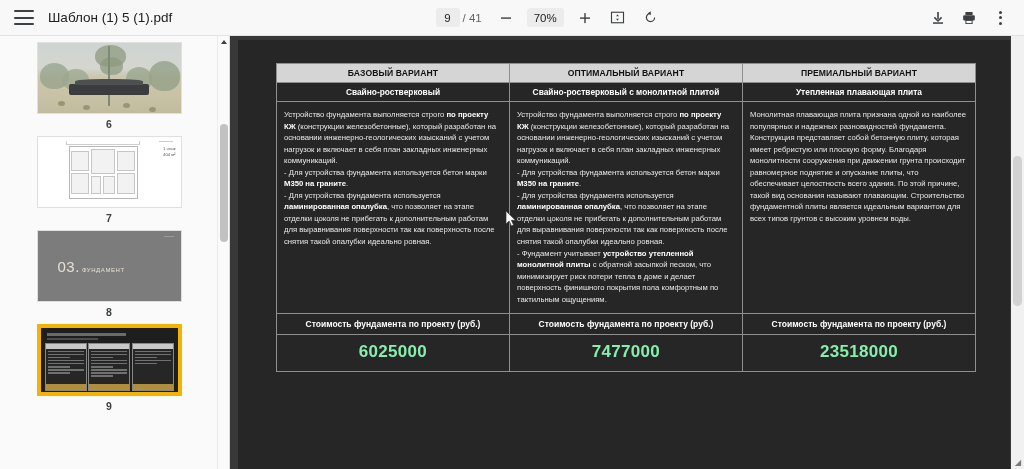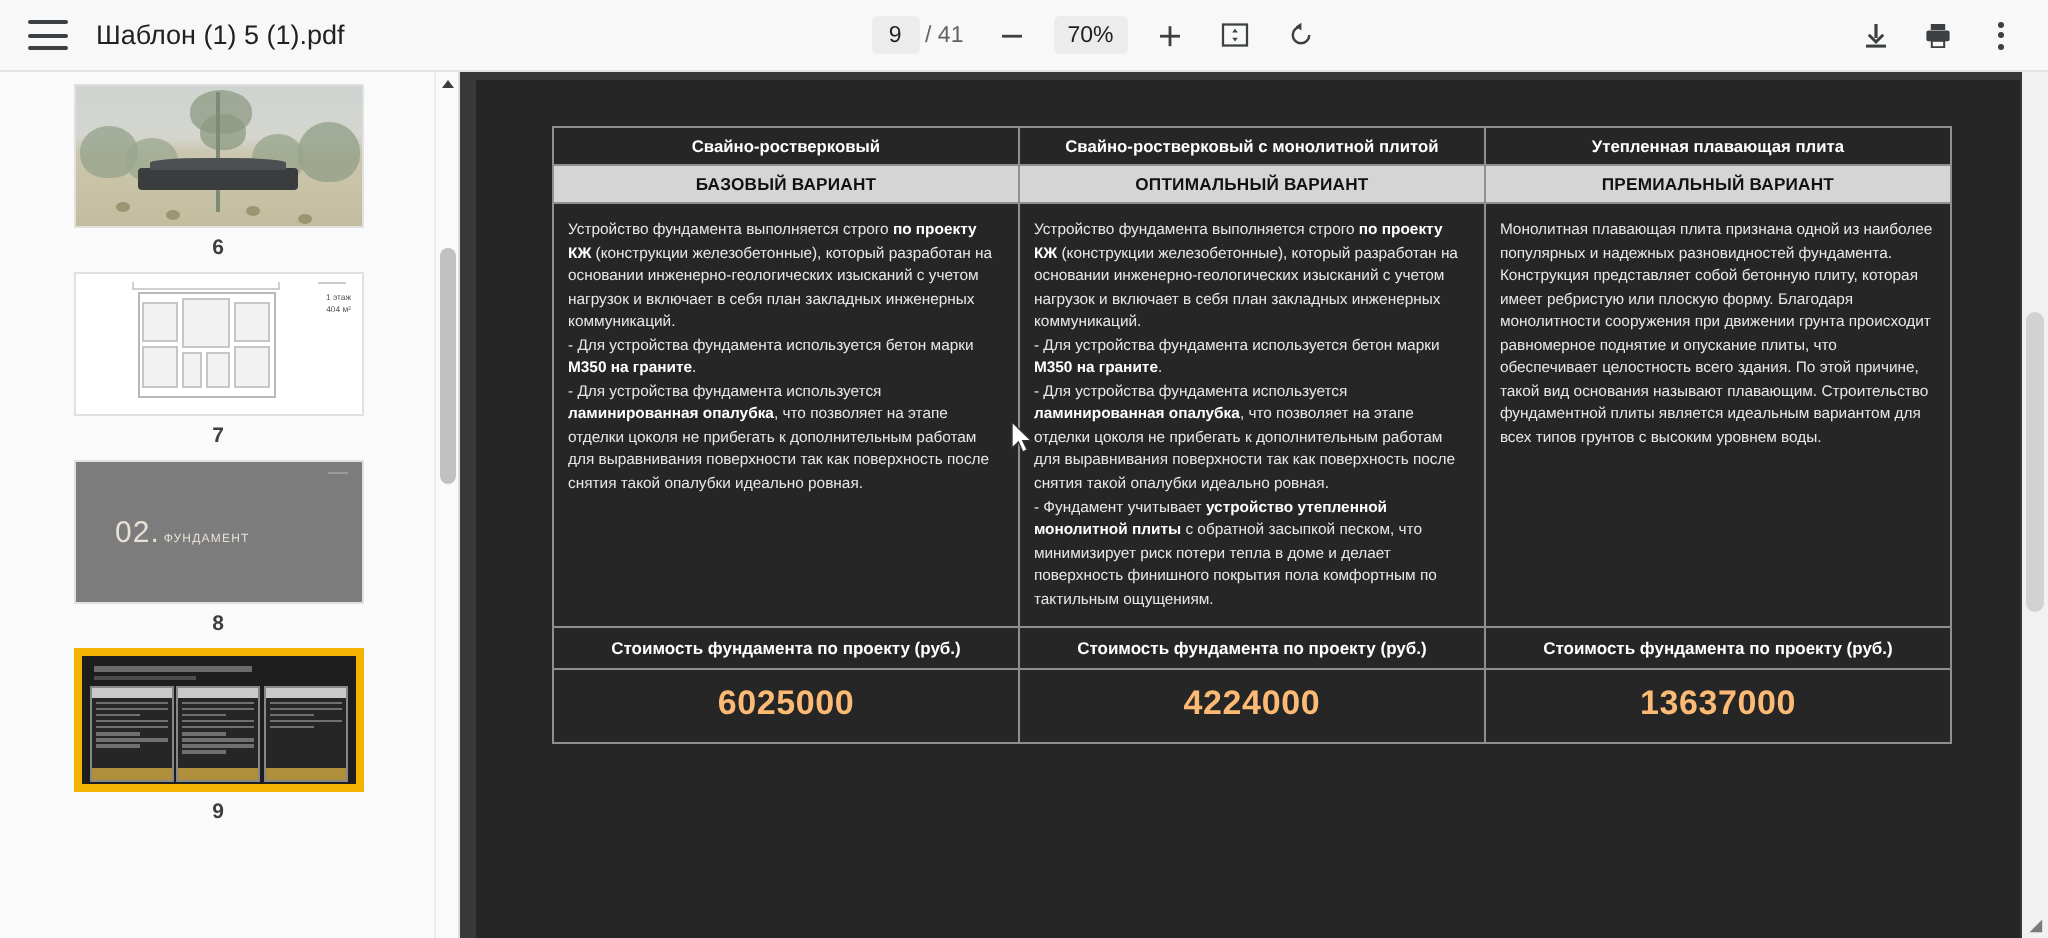--- a/index.html
+++ b/index.html
@@ -139,21 +139,21 @@
   .body-cell {
     background: #262626; color: #e8e8e8; font-size: 7.7px; line-height: 1.5;
     padding: 7px 7px 8px 7px; vertical-align: top;
   }
   .body-cell b { color: #fff; font-weight: 700; }
   .cost-cell {
     background: #262626; color: #fff; font-size: 8.5px; font-weight: 700;
     text-align: center; padding: 5px 16px;
   }
   .price-cell {
-    background: #262626; color: #fdba74; font-size: 17px; font-weight: 700;
+    background: #262626; color: #86efac; font-size: 17px; font-weight: 700;
     text-align: center; padding: 7px 2px 9px 2px; letter-spacing: .3px;
   }
 
   
   .cursor { position: absolute; left: 505px; top: 210px; width: 12px; height: 18px; pointer-events: none; }
 </style>
 </head>
 <body>
 
 <div id="app">
@@ -267,21 +267,21 @@
             <div>404 м²</div>
           </div>
         </div>
         <div class="thumb-num">7</div>
       </div>
 
       <div class="thumb-wrap">
         <div class="thumb t8">
           <div class="mark"></div>
           <div class="chapter">
-            <span class="num">02.</span>
+            <span class="num">03.</span>
             <span class="cap">ФУНДАМЕНТ</span>
           </div>
         </div>
         <div class="thumb-num">8</div>
       </div>
 
       <div class="thumb-wrap">
         <div class="thumb t9 selected">
           <div class="hd"></div>
           <div class="hd2"></div>
@@ -337,43 +337,43 @@
     <div class="page">
 
       <table class="doctable">
         <colgroup>
             <col style="width:33.33%">
             <col style="width:33.33%">
             <col style="width:33.34%">
           </colgroup>
         <tbody>
           <tr>
+            <th class="hdr-cell">БАЗОВЫЙ ВАРИАНТ</th>
+            <th class="hdr-cell">ОПТИМАЛЬНЫЙ ВАРИАНТ</th>
+            <th class="hdr-cell">ПРЕМИАЛЬНЫЙ ВАРИАНТ</th>
+          </tr>
+          <tr>
             <td class="sub-cell">Свайно-ростверковый</td>
             <td class="sub-cell">Свайно-ростверковый с монолитной плитой</td>
             <td class="sub-cell">Утепленная плавающая плита</td>
           </tr>
           <tr>
-            <th class="hdr-cell">БАЗОВЫЙ ВАРИАНТ</th>
-            <th class="hdr-cell">ОПТИМАЛЬНЫЙ ВАРИАНТ</th>
-            <th class="hdr-cell">ПРЕМИАЛЬНЫЙ ВАРИАНТ</th>
-          </tr>
-          <tr>
             <td class="body-cell">Устройство фундамента выполняется строго <b>по проекту КЖ</b> (конструкции железобетонные), который разработан на основании инженерно-геологических изысканий с учетом нагрузок и включает в себя план закладных инженерных коммуникаций.<br>- Для устройства фундамента используется бетон марки <b>М350 на граните</b>.<br>- Для устройства фундамента используется <b>ламинированная опалубка</b>, что позволяет на этапе отделки цоколя не прибегать к дополнительным работам для выравнивания поверхности так как поверхность после снятия такой опалубки идеально ровная.</td>
             <td class="body-cell">Устройство фундамента выполняется строго <b>по проекту КЖ</b> (конструкции железобетонные), который разработан на основании инженерно-геологических изысканий с учетом нагрузок и включает в себя план закладных инженерных коммуникаций.<br>- Для устройства фундамента используется бетон марки <b>М350 на граните</b>.<br>- Для устройства фундамента используется <b>ламинированная опалубка</b>, что позволяет на этапе отделки цоколя не прибегать к дополнительным работам для выравнивания поверхности так как поверхность после снятия такой опалубки идеально ровная.<br>- Фундамент учитывает <b>устройство утепленной монолитной плиты</b> с обратной засыпкой песком, что минимизирует риск потери тепла в доме и делает поверхность финишного покрытия пола комфортным по тактильным ощущениям.</td>
             <td class="body-cell">Монолитная плавающая плита признана одной из наиболее популярных и надежных разновидностей фундамента. Конструкция представляет собой бетонную плиту, которая имеет ребристую или плоскую форму. Благодаря монолитности сооружения при движении грунта происходит равномерное поднятие и опускание плиты, что обеспечивает целостность всего здания. По этой причине, такой вид основания называют плавающим. Строительство фундаментной плиты является идеальным вариантом для всех типов грунтов с высоким уровнем воды.</td>
           </tr>
           <tr>
             <td class="cost-cell">Стоимость фундамента по проекту (руб.)</td>
             <td class="cost-cell">Стоимость фундамента по проекту (руб.)</td>
             <td class="cost-cell">Стоимость фундамента по проекту (руб.)</td>
           </tr>
           <tr>
             <td class="price-cell">6025000</td>
-            <td class="price-cell">4224000</td>
-            <td class="price-cell">13637000</td>
+            <td class="price-cell">7477000</td>
+            <td class="price-cell">23518000</td>
           </tr>
         </tbody>
       </table>
 
     </div>
 
     <div class="vs-track">
       <div class="vs-thumb"></div>
       <svg class="vs-corner" viewBox="0 0 10 10">
         <path d="M9 2 L9 9 L2 9 Z" fill="#7a7a7a"></path>

